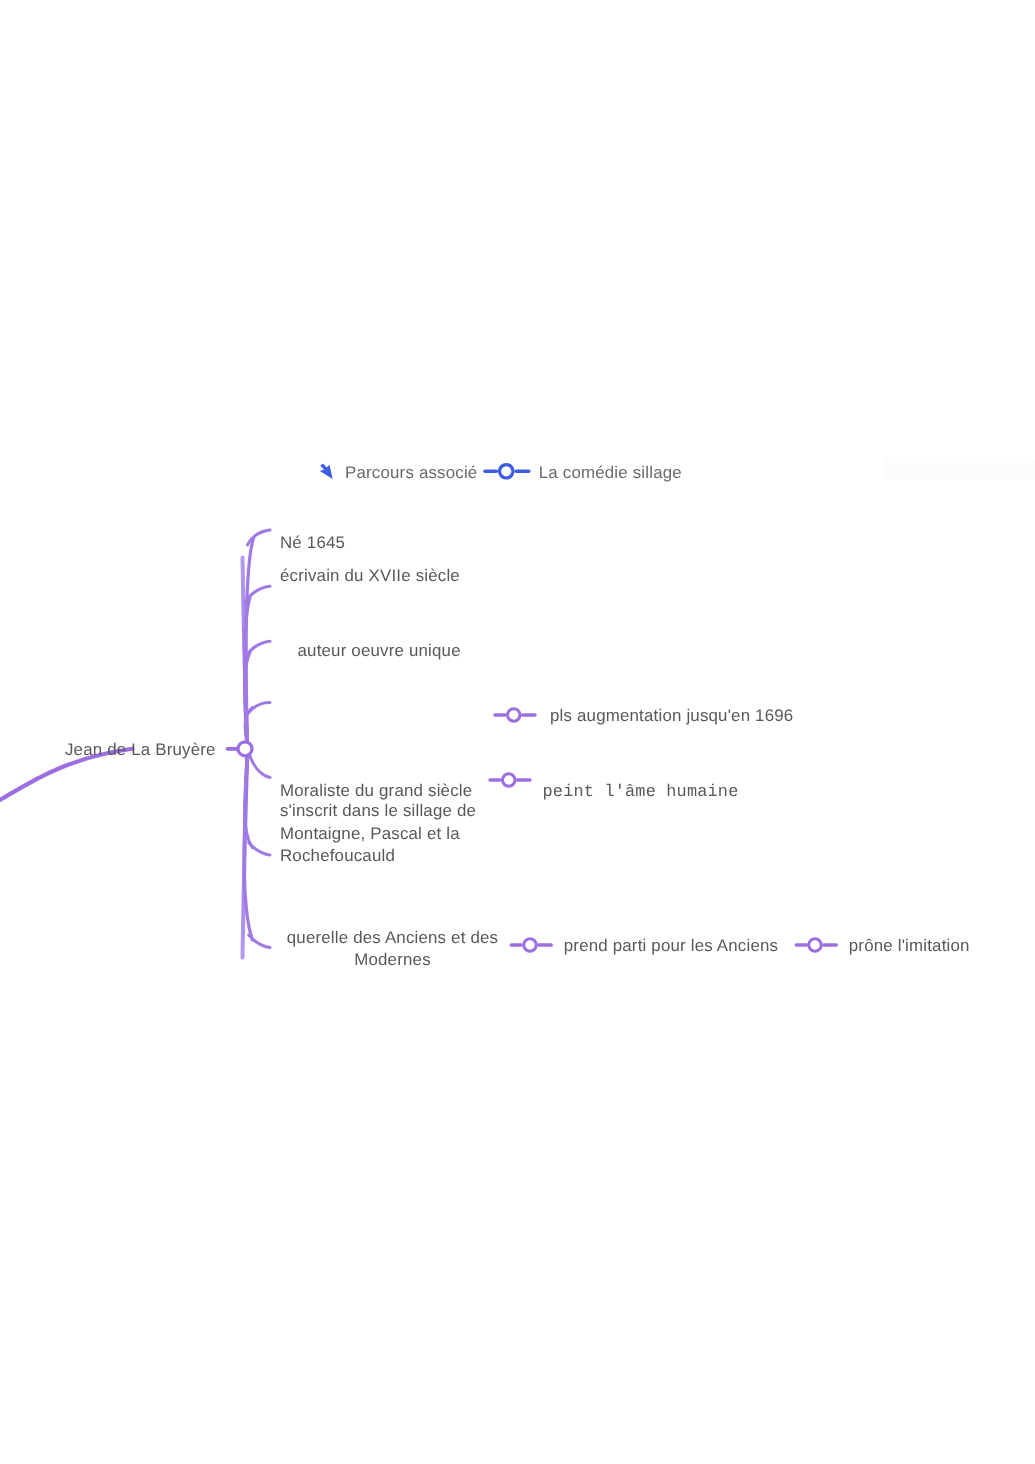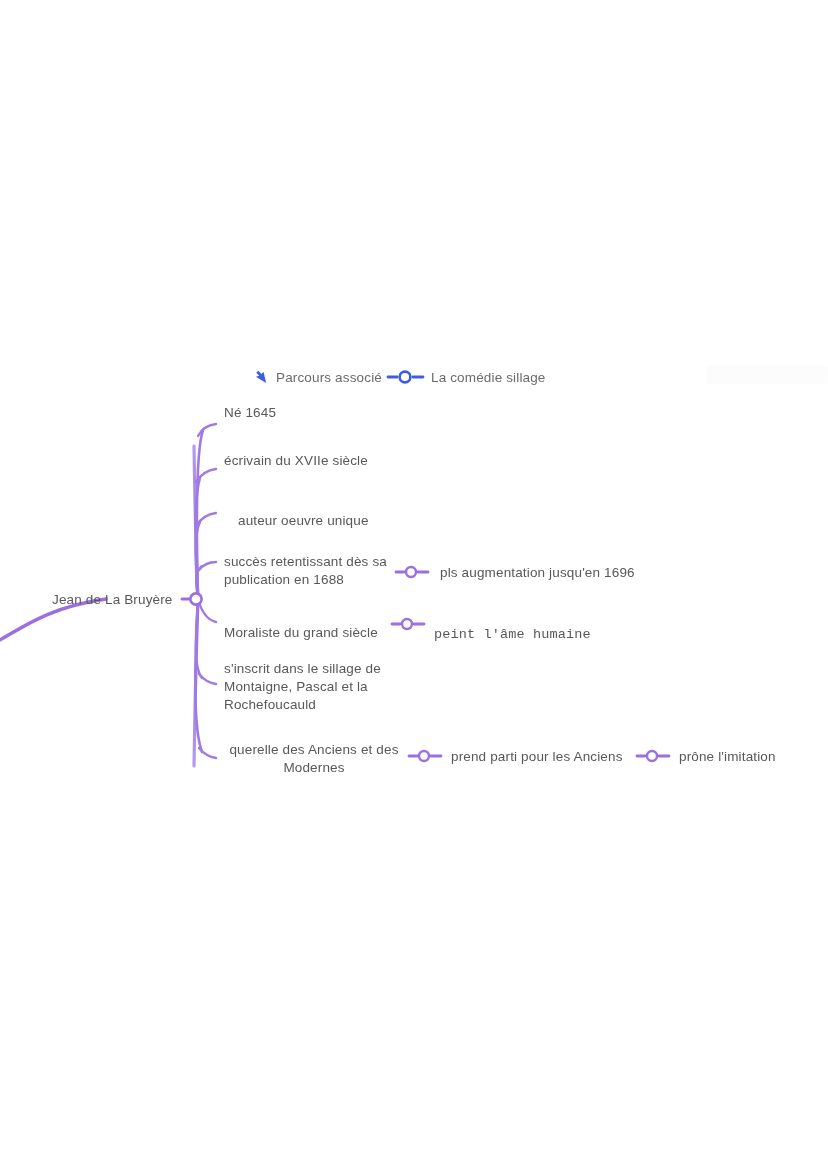--- a/index.html
+++ b/index.html
@@ -130,36 +130,34 @@
   </svg>
 
   <div class="faint-box" style="left:706px; top:366px; width:122px; height:18px;"></div>
 
   <div class="node-label topic-top" style="left:276px; top:369px;">Parcours associé</div>
 
   <div class="node-label topic-top" style="left:431px; top:369px;">La comédie sillage</div>
 
   <div class="node-label root" style="left:52px; top:591px;">Jean de La Bruyère</div>
 
-  <div class="node-label" style="left:224px; top:404px;">Né 1645</div>
+  <div class="node-label" style="left:224px; top:425px;">Né 1645</div>
 
   <div class="node-label" style="left:224px; top:452px;">écrivain du XVIIe siècle</div>
 
   <div class="node-label" style="left:224px; top:512px;margin-left:14px;">auteur oeuvre unique</div>
 
-  <div class="node-label" style="left:224px; top:553px; width:170px;">succès retentissant dès sa
-publication en 1688</div>
 
   <div class="node-label" style="left:440px; top:564px;">pls augmentation jusqu'en 1696</div>
 
   <div class="node-label" style="left:224px; top:624px;">Moraliste du grand siècle</div>
 
   <div class="node-label" style="left:434px; top:626px;font-family:Liberation Mono, monospace;">peint l'âme humaine</div>
 
-  <div class="node-label" style="left:224px; top:660px; width:172px;">s'inscrit dans le sillage de
+  <div class="node-label" style="left:224px; top:640px; width:172px;">s'inscrit dans le sillage de
 Montaigne, Pascal et la
 Rochefoucauld</div>
 
   <div class="node-label" style="left:224px; top:741px; width:180px;text-align:center;">querelle des Anciens et des
 Modernes</div>
 
   <div class="node-label" style="left:451px; top:748px;">prend parti pour les Anciens</div>
 
   <div class="node-label" style="left:679px; top:748px;">prône l'imitation</div>
 

